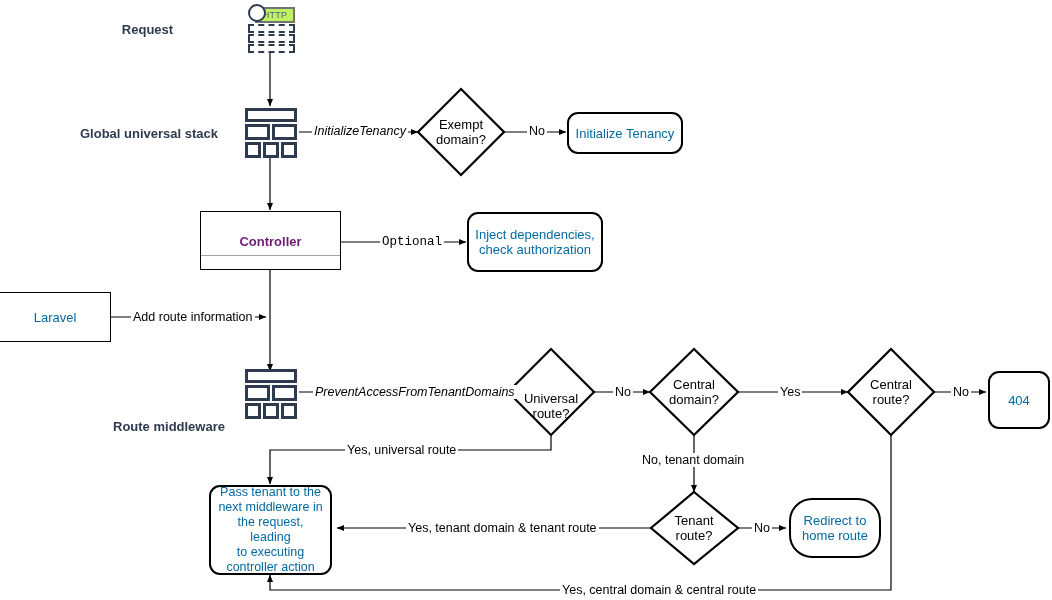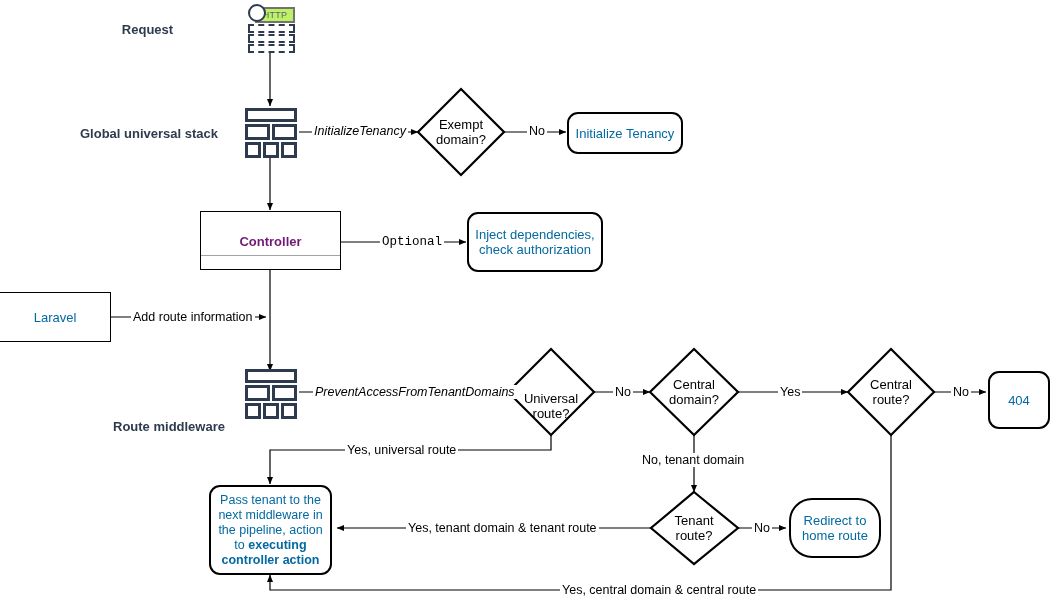--- a/index.html
+++ b/index.html
@@ -165,21 +165,21 @@
     width: 54px;
     height: 48px;
   }
   .sbrick {
     position: absolute;
     box-sizing: border-box;
     border: 3px solid #2e3b4e;
     background: #ffffff;
   }
   .bold-inline {
-    font-weight: bold;
+    font-weight: normal;
   }
 </style>
 </head>
 <body>
 
 <div id="canvas">
 
   <svg class="layer" viewBox="0 0 1052 600">
     <defs>
       <marker id="arrow" markerWidth="9" markerHeight="9" refX="7.4" refY="3.2" orient="auto" markerUnits="userSpaceOnUse">
@@ -320,19 +320,19 @@
   <div class="edge-label" style="left:345px; top:443px;">Yes, universal route</div>
 
   <div class="edge-label" style="left:406px; top:521px;">Yes, tenant domain &amp; tenant route</div>
 
   <div class="edge-label" style="left:560px; top:583px;">Yes, central domain &amp; central route</div>
 
   <div class="node rounded-box" style="left:209px; top:485px; width:123px; height:90px; padding:4px 6px;">
     <div style="font-size:12.5px; line-height:15px;">
       <span>Pass tenant to the</span><br>
       <span>next middleware in</span><br>
-      <span>the pipeline, action</span><br>
+      <span>the request, leading</span><br>
       <span>to </span><span class="bold-inline">executing</span><br>
       <span class="bold-inline">controller action</span>
     </div>
   </div>
 
 </div>
 
 </body></html>

